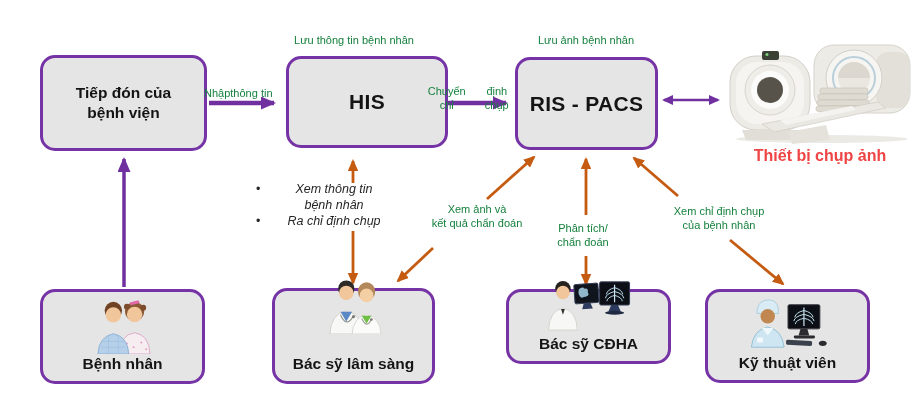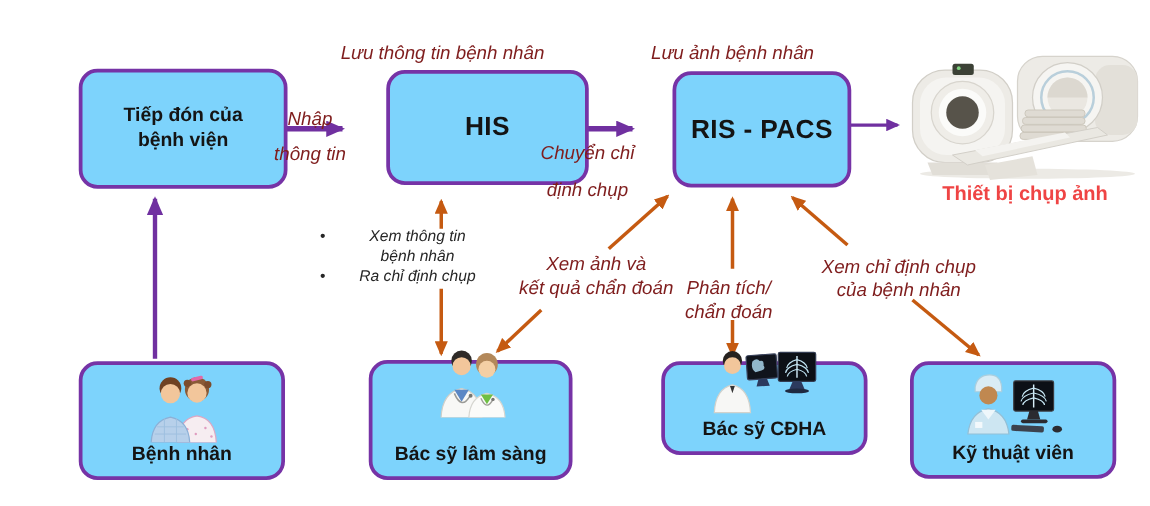--- a/index.html
+++ b/index.html
@@ -4,39 +4,38 @@
 <style>
   html,body{margin:0;padding:0;background:#fff;}
   .canvas{
     position:relative;width:920px;height:405px;background:#ffffff;
     font-family:"Liberation Sans",sans-serif;overflow:hidden;
   }
   
   .arrows{position:absolute;left:0;top:0;width:920px;height:405px;z-index:1;}
   
   .pbox{
-    position:absolute;background:#7dd3fc;border:3px solid #7633a6;border-radius:15px;
+    position:absolute;background:#e5e5e5;border:3px solid #7633a6;border-radius:15px;
     box-sizing:border-box;display:flex;align-items:center;justify-content:center;
     z-index:2;
-    margin-left:23px;
   }
   .pbox .title{
     font-weight:700;font-size:15.5px;color:#141414;text-align:center;line-height:1.3;
   }
   .pbox .title .ln{display:block;}
   .sys .title{font-size:21px;letter-spacing:.3px;}
   .actor{flex-direction:column;justify-content:flex-end;padding:6px 4px 7px 4px;}
   .actor .iconwrap{flex:1;display:flex;align-items:center;justify-content:center;width:100%;}
   
   .note{
-    position:absolute;font-style:italic;font-size:15px;color:#7f1d1d;
+    position:absolute;font-size:11px;color:#15803d;
     text-align:center;line-height:1.28;z-index:3;
   }
   .note .ln{display:block;}
-  .gapline{display:flex;flex-direction:column;align-items:center;text-align:center;}
+  .gapline{display:flex;flex-direction:row;align-items:center;text-align:center;}
   
   .bullets{position:absolute;z-index:3;font-style:italic;font-size:12.5px;color:#262626;line-height:1.28;}
   .bullet-item{display:flex;}
   .bullet-item .dot{width:14px;text-align:left;font-style:normal;}
   .bullet-item .btxt{flex:1;text-align:center;}
   .bullet-item .btxt .ln{display:block;}
   
   .device{position:absolute;z-index:2;}
   .device-label{
     position:absolute;z-index:3;font-weight:700;font-size:16px;color:#ef4444;text-align:center;
@@ -122,21 +121,21 @@
       <path d="M54 80 L126 66 L130 70 L60 85 Z" fill="#f4f3f0"></path>
       <path d="M62 92 L100 85 L104 100 L66 104 Z" fill="#e5e2db"></path>
     </svg>
   </div>
   <div class="device-label" style="left:730px;top:147px;width:180px;">Thiết bị chụp ảnh</div>
 
   <div class="note gapline" style="left:204px;top:86px;width:88px;row-gap:9px;">
     <span class="ln">Nhập</span>
     <span class="ln">thông tin</span>
   </div>
-  <div class="note gapline" style="left:420px;top:84px;width:100px;row-gap:11px;margin-top:29px;">
+  <div class="note gapline" style="left:420px;top:84px;width:100px;row-gap:11px;">
     <span class="ln">Chuyển chỉ</span>
     <span class="ln">định chụp</span>
   </div>
 
   <div class="bullets" style="left:256px;top:181px;width:142px;">
     <div class="bullet-item">
       <span class="dot">•</span>
       <div class="btxt">
         <span class="ln">Xem thông tin</span>
         <span class="ln">bệnh nhân</span>

